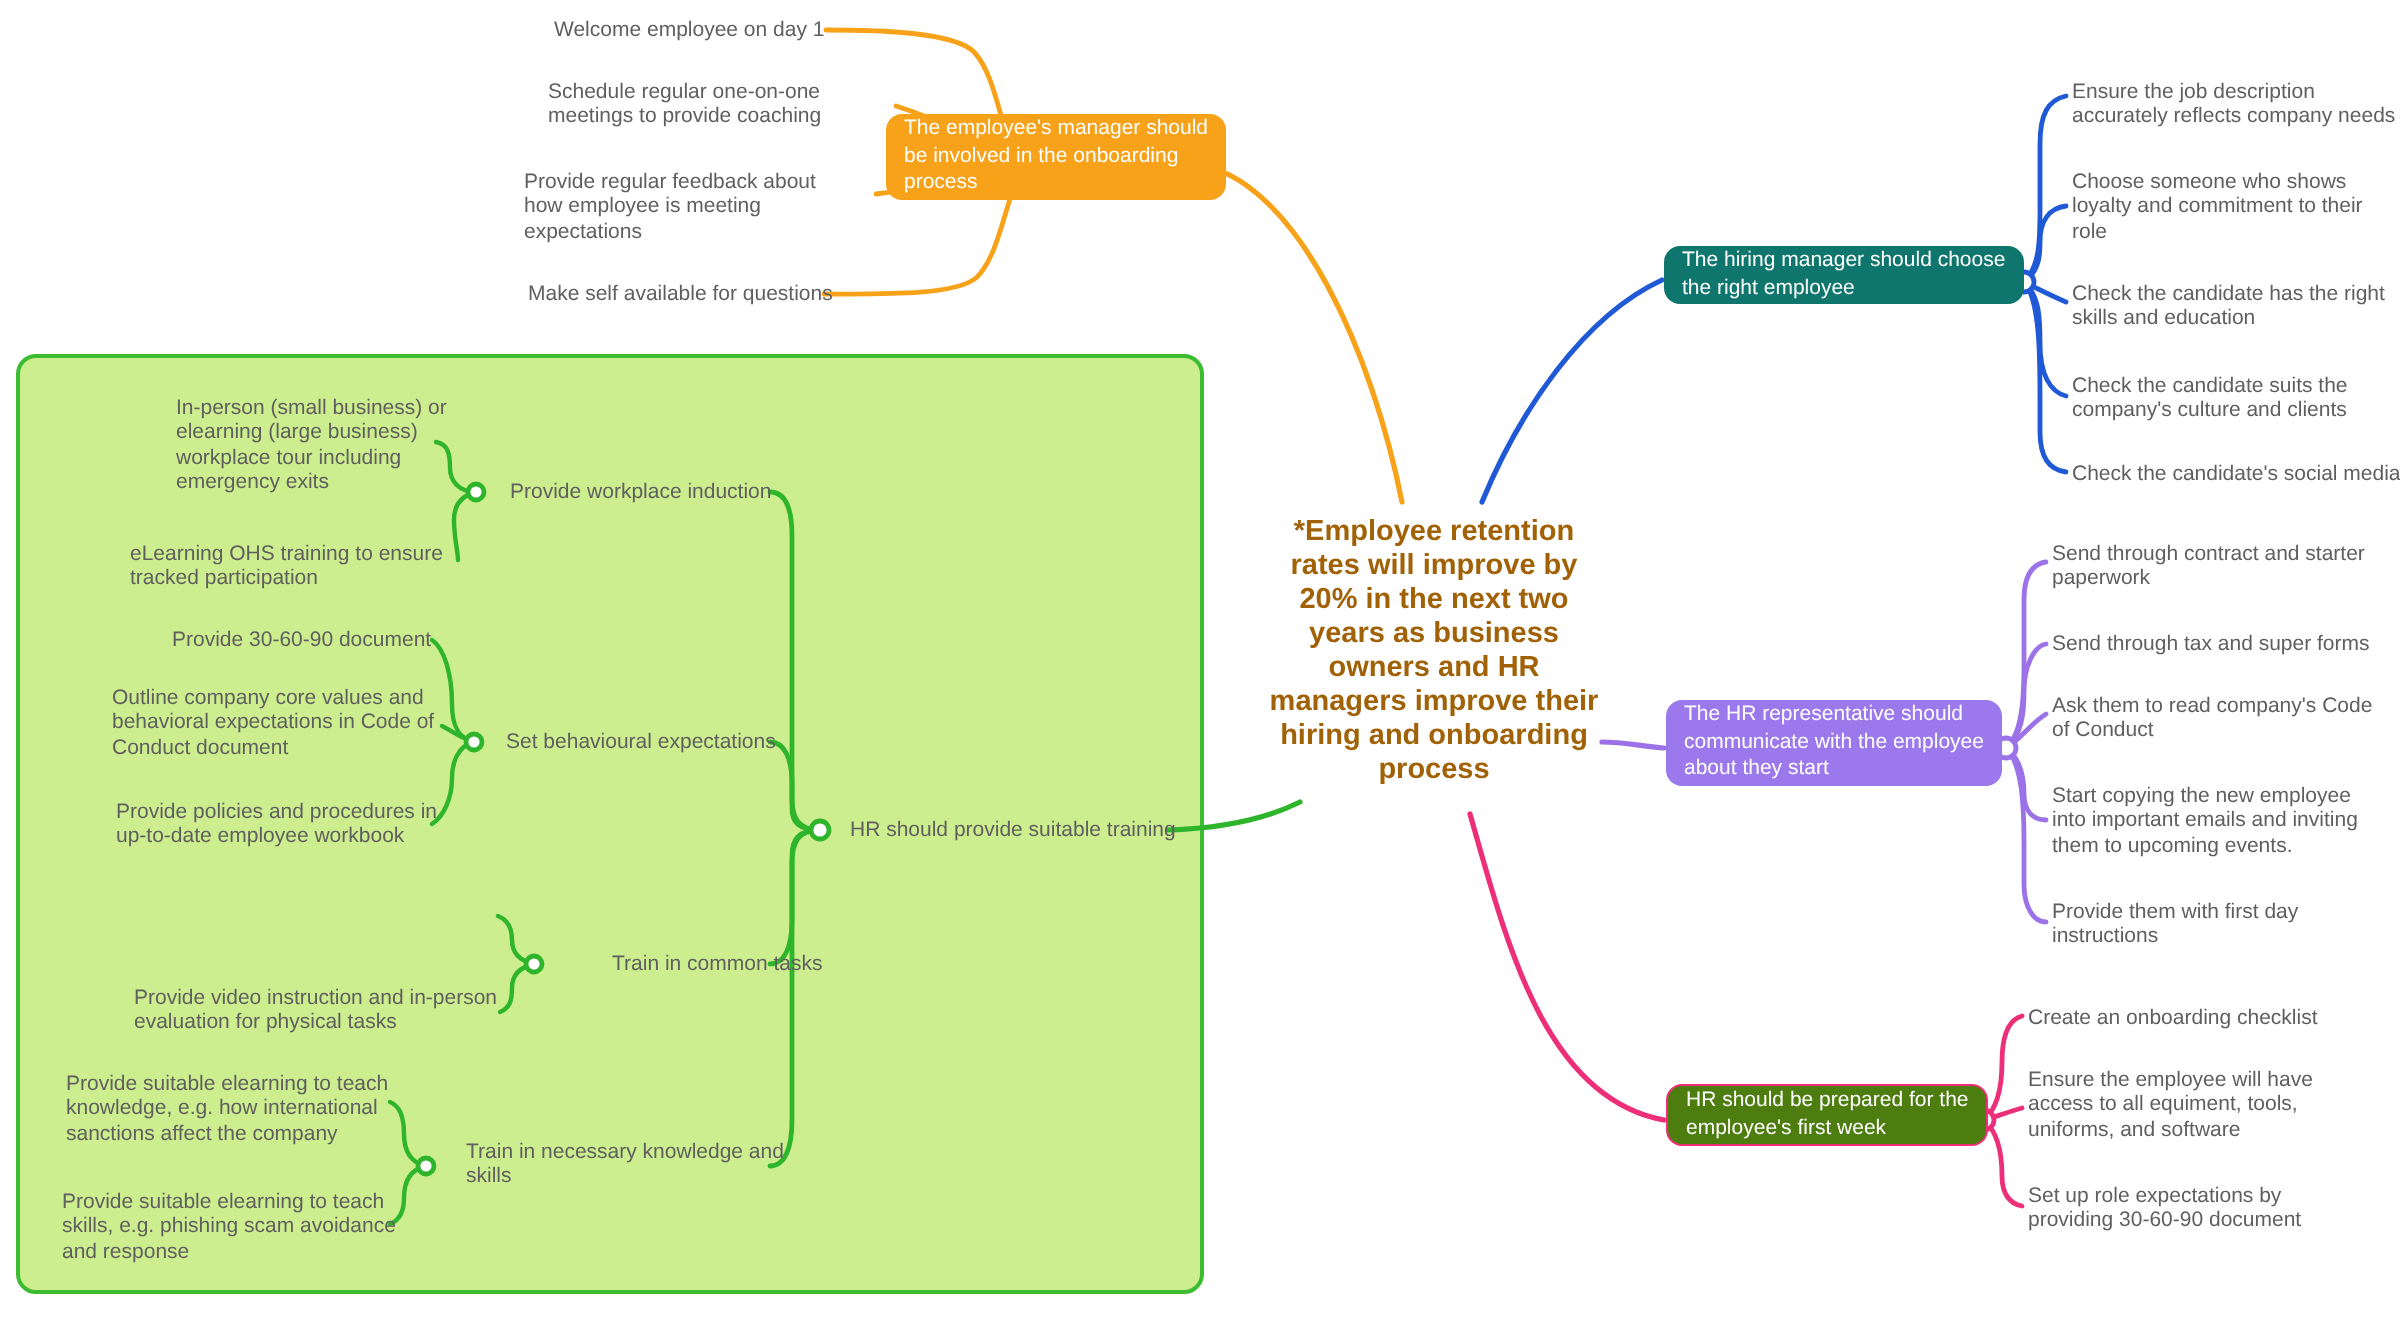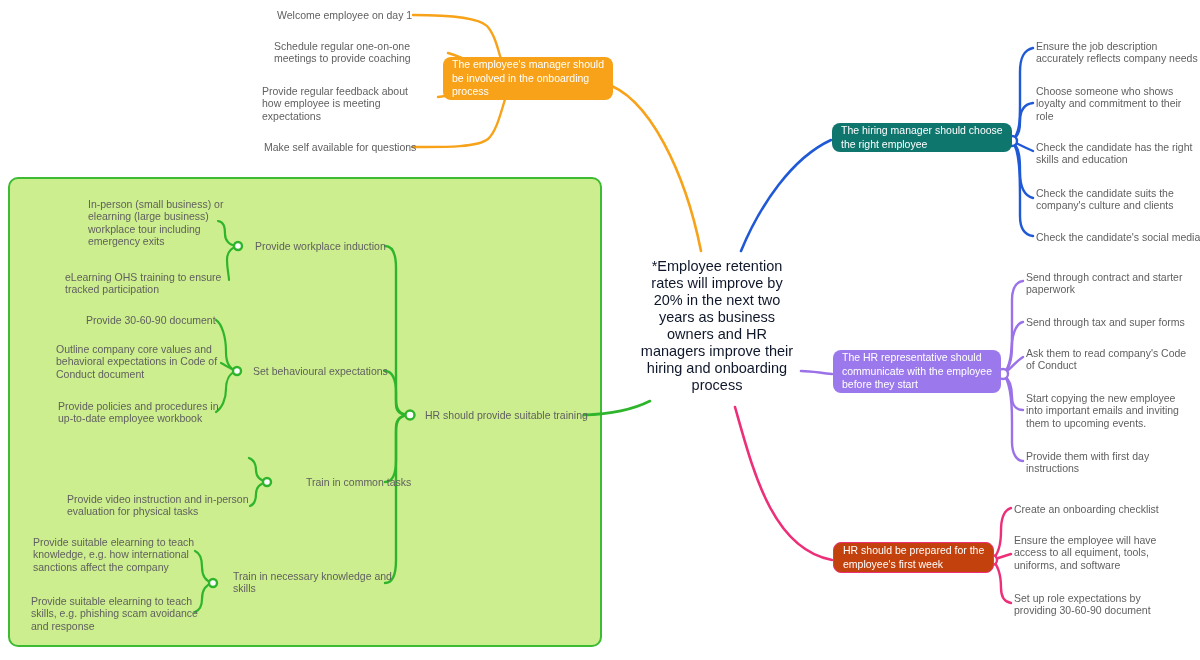--- a/index.html
+++ b/index.html
@@ -21,24 +21,24 @@
   }
   .lbl.center { text-align:center; }
   .box {
     position:absolute; z-index:3; display:inline-block;
     font-size:10.5px; line-height:13.5px; color:#ffffff;
     padding:1px 9px; border-radius:8px; white-space:pre;
   }
   .box.orange { background:#F7A219; }
   .box.blue   { background:#0f766e; }
   .box.purple { background:#9B79EC; }
-  .box.pink   { background:#c2410c; border:1.5px solid #EE2F77; }
+  .box.pink   { background:#4d7c0f; border:1.5px solid #EE2F77; }
   .central {
     position:absolute; z-index:3; left:621px; top:258px; width:192px;
-    font-size:14.5px; line-height:17px; font-weight:400; color:#0f172a;
+    font-size:14.5px; line-height:17px; font-weight:700; color:#a16207;
     text-align:center; white-space:pre;
   }
 </style>
 </head>
 <body>
 
 <div class="stage">
 
   <div class="boundary"></div>
 
@@ -137,21 +137,21 @@
 loyalty and commitment to their
 role</div>
   <div class="lbl" style="left:1036px; top:141px;">Check the candidate has the right
 skills and education</div>
   <div class="lbl" style="left:1036px; top:187px;">Check the candidate suits the
 company's culture and clients</div>
   <div class="lbl" style="left:1036px; top:231px;">Check the candidate's social media</div>
 
   <div class="box purple" style="left:833px; top:350px;">The HR representative should
 communicate with the employee
-before they start</div>
+about they start</div>
   <div class="lbl" style="left:1026px; top:271px;">Send through contract and starter
 paperwork</div>
   <div class="lbl" style="left:1026px; top:316px;">Send through tax and super forms</div>
   <div class="lbl" style="left:1026px; top:347px;">Ask them to read company's Code
 of Conduct</div>
   <div class="lbl" style="left:1026px; top:392px;">Start copying the new employee
 into important emails and inviting
 them to upcoming events.</div>
   <div class="lbl" style="left:1026px; top:450px;">Provide them with first day
 instructions</div>

